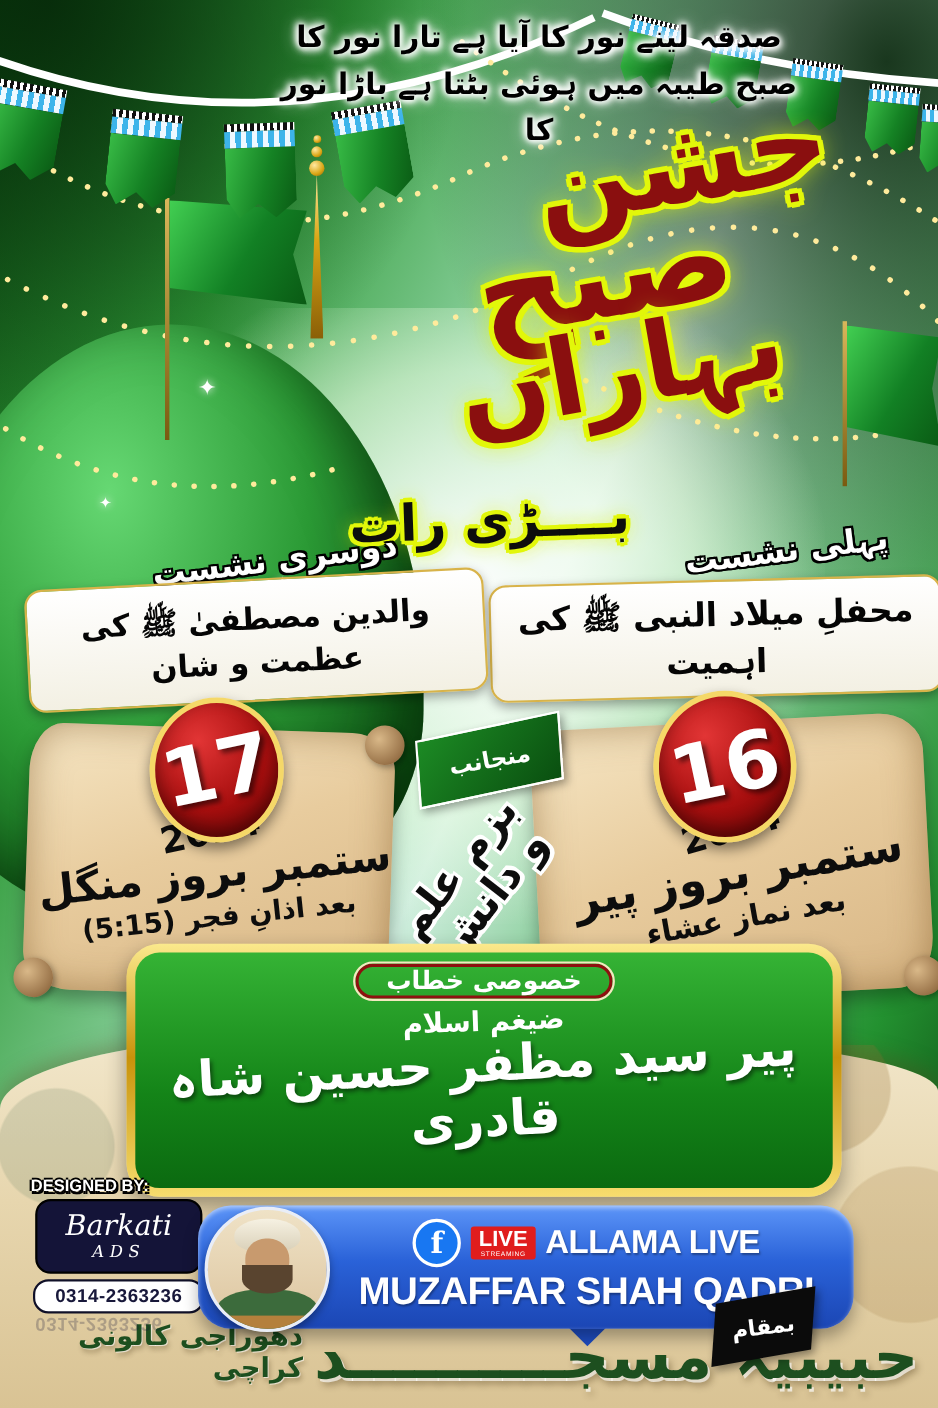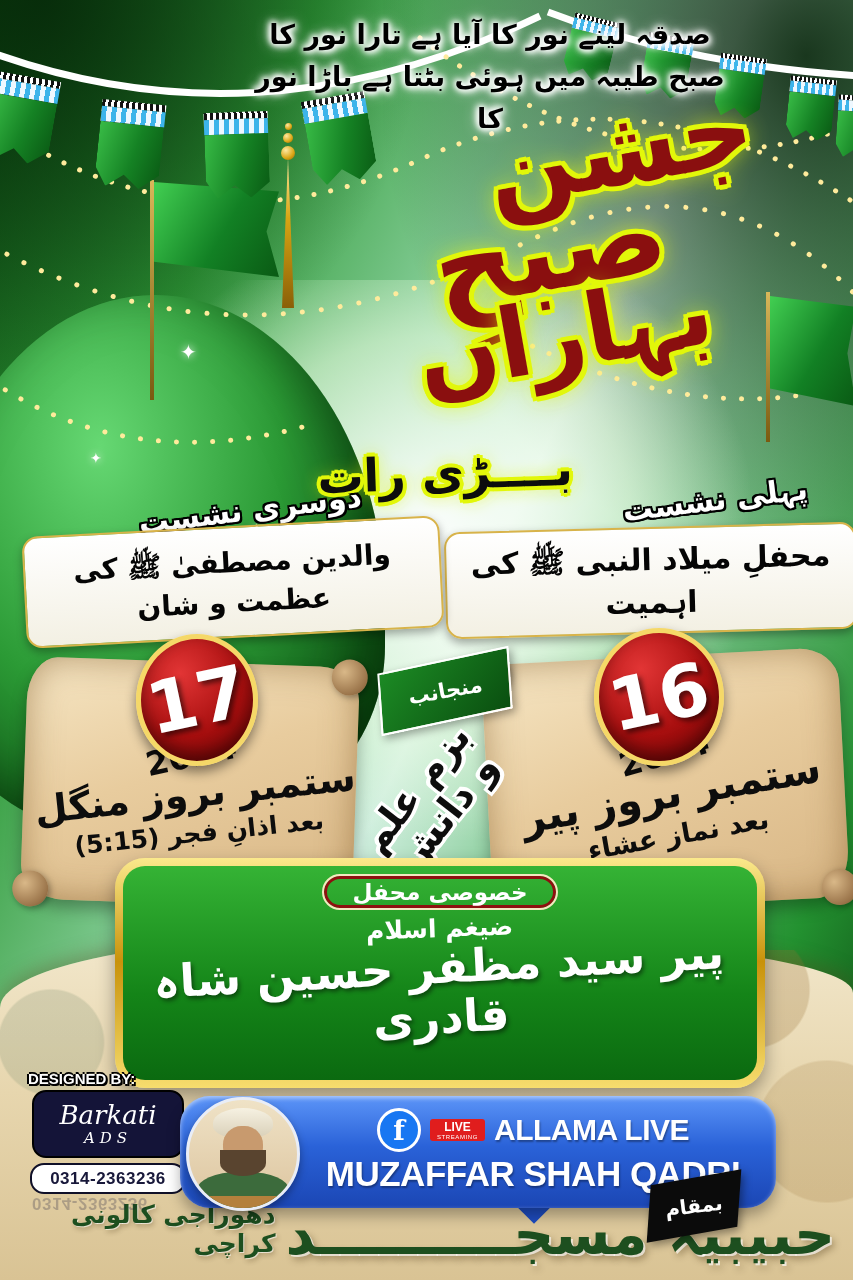--- a/index.html
+++ b/index.html
@@ -129,21 +129,21 @@
   .live-tail{position:absolute;left:520px;top:1190px;width:28px;height:28px;background:#1e4cc0;transform:rotate(45deg);z-index:8;}
   .live-banner{position:absolute;left:180px;top:1096px;width:596px;height:112px;z-index:9;border-radius:30px;
     background:linear-gradient(180deg,#5c95f8 0%,#2a62d8 45%,#1b46b4 100%);
     box-shadow:0 8px 14px rgba(0,0,0,.3),inset 0 2px 5px rgba(255,255,255,.55);
     box-sizing:border-box;padding:12px 10px 0 120px;font-family:"Liberation Sans",sans-serif;}
   .live-row{display:flex;align-items:center;justify-content:center;gap:9px;}
   .fb-circle{width:38px;height:38px;border-radius:50%;background:#1877f2;border:3px solid #fff;flex:0 0 auto;
     display:flex;align-items:center;justify-content:center;color:#fff;font-family:"DejaVu Serif",serif;
     font-size:27px;font-weight:bold;line-height:1;}
   .live-badge{background:#e01d1d;border-radius:3px;padding:2px 7px 1px;color:#fff;text-align:center;flex:0 0 auto;}
-  .live-badge .lv{font-size:12px;font-weight:bold;line-height:1;}
+  .live-badge .lv{font-size:20px;font-weight:bold;line-height:1;}
   .live-badge .st{font-size:6px;letter-spacing:.6px;line-height:1;margin-top:1px;}
   .live-name1{color:#fff;font-size:30px;font-weight:bold;letter-spacing:-.5px;text-shadow:1px 2px 2px rgba(0,0,0,.35);}
   .live-name2{color:#fff;font-size:35px;font-weight:bold;text-align:center;margin-top:2px;letter-spacing:-.5px;
     text-shadow:1px 2px 2px rgba(0,0,0,.35);}
   .photo{position:absolute;left:186px;top:1097px;width:108px;height:108px;border-radius:50%;z-index:10;
     border:3px solid #e9edf6;overflow:hidden;background:linear-gradient(180deg,#efe2c6 0%,#dcc49e 100%);
     box-shadow:0 4px 8px rgba(0,0,0,.35);}
   .photo .turban{position:absolute;left:24px;top:8px;width:60px;height:30px;border-radius:50% 50% 40% 40%;
     background:linear-gradient(180deg,#f6f1e2,#d9d0b8);}
   .photo .face{position:absolute;left:34px;top:26px;width:40px;height:40px;border-radius:46%;background:#c89a6e;}
@@ -299,21 +299,21 @@
 
   <div class="org-flag">
     <span>منجانب</span>
   </div>
   <div class="org-name">
     <div>بزم علم و دانش</div>
   </div>
 
   <div class="panel-gold">
     <div class="panel-green">
-      <div class="khitab-pill">خصوصی محفل</div>
+      <div class="khitab-pill">خصوصی خطاب</div>
       <div class="speaker-title">ضیغم اسلام</div>
       <div class="speaker-name">پیر سید مظفر حسین شاہ قادری</div>
     </div>
   </div>
 
   <div class="designer">
     <div class="designer-label">DESIGNED BY:</div>
     <div class="designer-badge">
       <div class="designer-name">Barkati</div>
       <div class="designer-ads">ADS</div>

